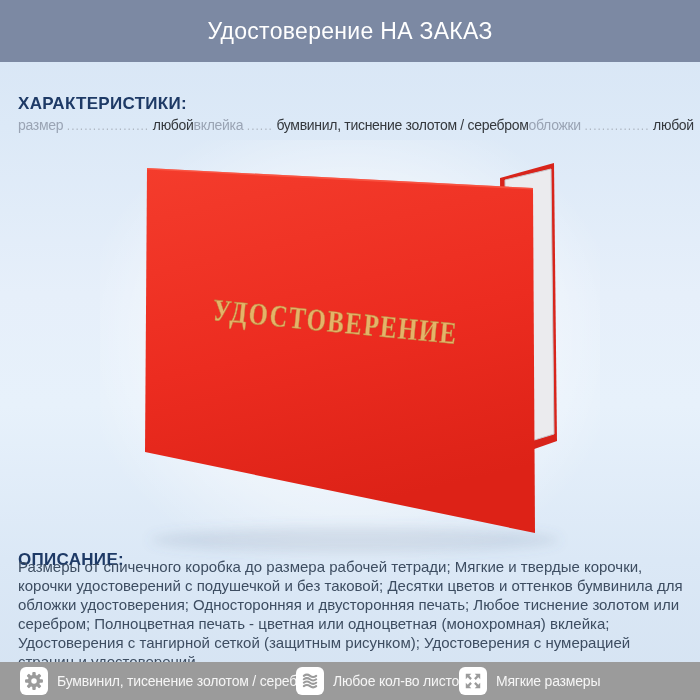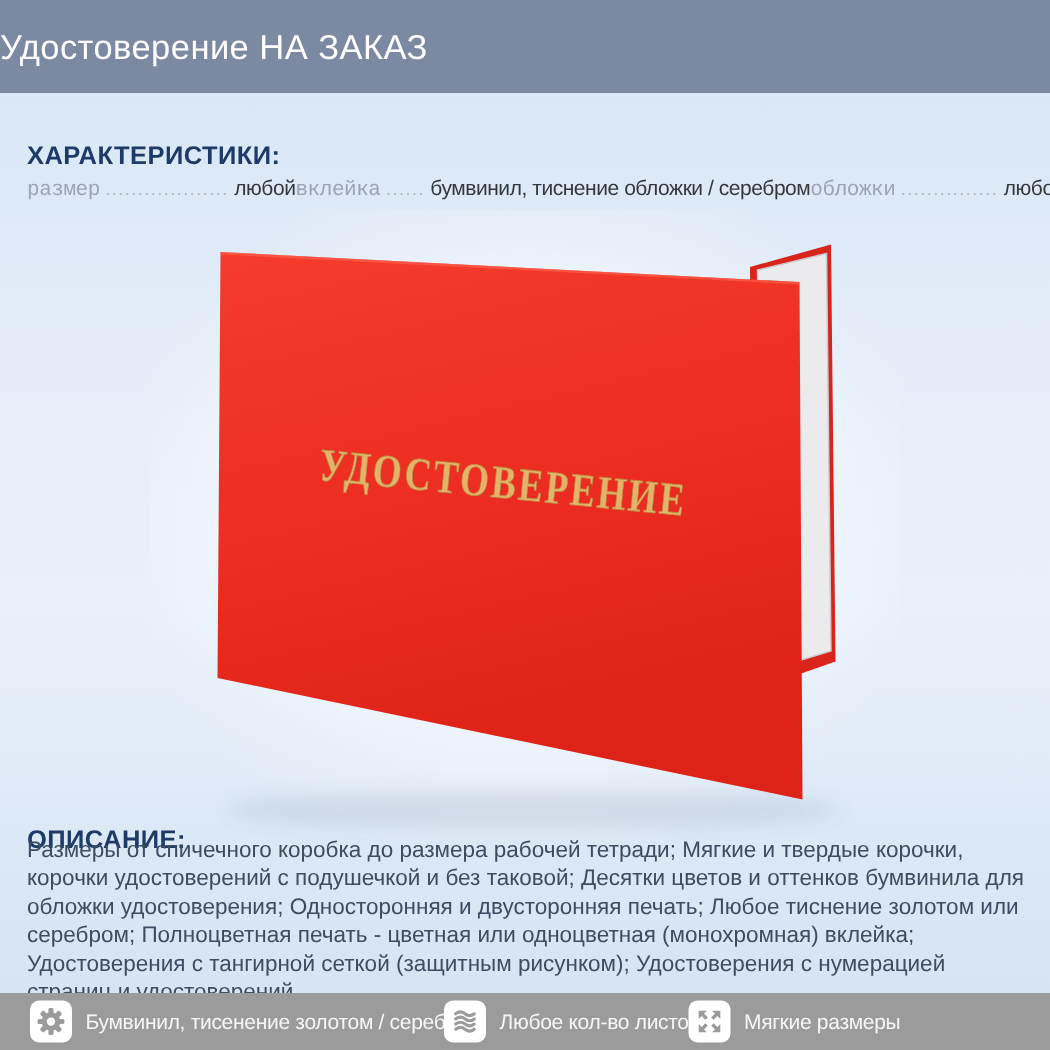--- a/index.html
+++ b/index.html
@@ -1,31 +1,31 @@
 <!DOCTYPE html>
 <html><head>
 <meta charset="utf-8">
 <style>
   html,body{margin:0;padding:0;}
   body{font-family:"Liberation Sans", sans-serif;}
   .page{position:relative;width:700px;height:700px;overflow:hidden;
         background:linear-gradient(180deg,#d7e5f5 0%,#dce9f7 18%,#e6effa 42%,#e7f1fb 58%,#dbe8f6 80%,#d5e3f2 100%);}
   
   .header-bar{position:absolute;top:0;left:0;width:700px;height:62px;background:#7c89a3;
-              display:flex;align-items:center;}
+              display:flex;align-items:center;justify-content:center;}
   .header-bar h1{margin:0;color:#ffffff;font-size:23px;font-weight:400;letter-spacing:0.3px;}
   
   .section-heading{position:absolute;left:18px;margin:0;color:#1e3a66;font-size:17px;font-weight:700;letter-spacing:0.3px;text-align:right;}
   .heading-characteristics{top:94px;}
   .heading-description{top:550px;}
   
   .specs-row{position:absolute;top:117px;left:18px;width:664px;display:flex;
              justify-content:space-between;align-items:baseline;font-size:14px;letter-spacing:-0.3px;}
   .spec-item{white-space:nowrap;}
-  .spec-label{color:#9aa4b4;font-family:Liberation Mono, monospace;}
+  .spec-label{color:#9aa4b4;}
   .spec-dots{color:#aeb6c2;letter-spacing:1px;font-size:12px;}
   .spec-value{color:#34383d;}
   
   .photo-glow{position:absolute;top:140px;left:100px;width:500px;height:420px;
               background:radial-gradient(ellipse at 50% 48%, rgba(255,255,255,0.85) 0%, rgba(255,255,255,0.35) 55%, rgba(255,255,255,0) 78%);}
   .product-photo{position:absolute;top:140px;left:0;width:700px;height:420px;}
   
   .description-text{position:absolute;top:557px;left:18px;width:666px;margin:0;
                     color:#3d4d61;font-size:15px;line-height:19px;}
   
@@ -50,21 +50,21 @@
 
   <div class="specs-row">
     <div class="spec-item">
       <span class="spec-label">размер</span>
       <span class="spec-dots">...................</span>
       <span class="spec-value">любой</span>
     </div>
     <div class="spec-item">
       <span class="spec-label">вклейка</span>
       <span class="spec-dots">......</span>
-      <span class="spec-value">бумвинил, тиснение обложки / серебром</span>
+      <span class="spec-value">бумвинил, тиснение золотом / серебром</span>
     </div>
     <div class="spec-item">
       <span class="spec-label">обложки</span>
       <span class="spec-dots">...............</span>
       <span class="spec-value">любой</span>
     </div>
   </div>
 
   <div class="photo-glow"></div>
   <svg class="product-photo" viewBox="0 0 700 420" xmlns="http://www.w3.org/2000/svg">

